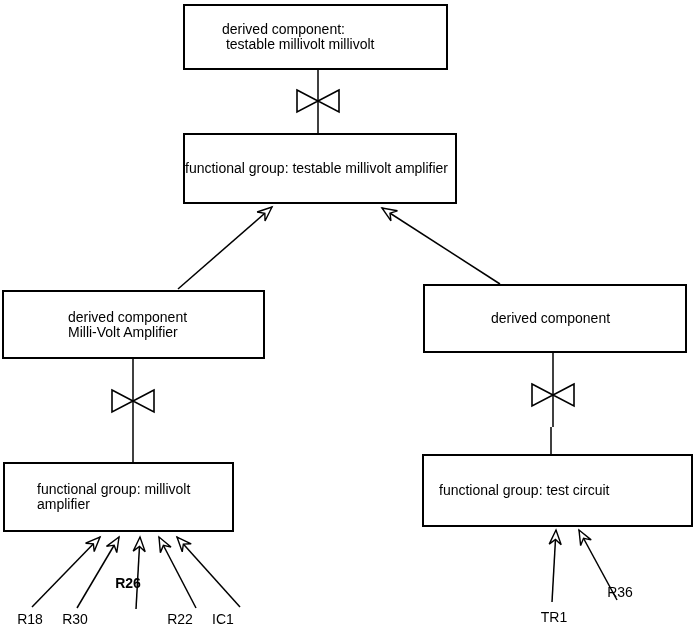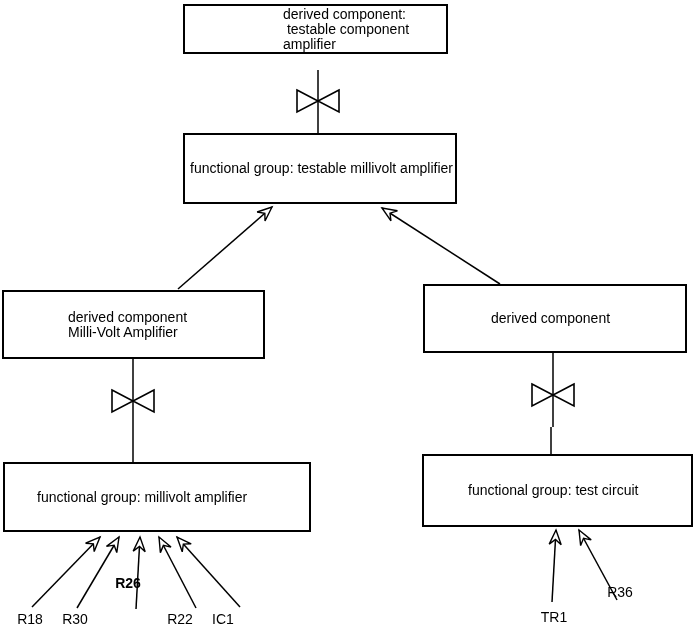--- a/index.html
+++ b/index.html
@@ -31,26 +31,26 @@
     background: #ffffff;
     box-sizing: border-box;
     display: flex;
     flex-direction: column;
     justify-content: center;
     font-size: 14px;
     line-height: 15px;
     white-space: pre-wrap;
   }
   .node span { display: block; }
-  #box-derived-testable { left: 183px; top: 4px;   width: 265px; height: 50px; padding-left: 98px; }
-  #box-fg-testable      { left: 183px; top: 133px; width: 274px; height: 71px; padding-left: 5px;  }
+  #box-derived-testable { left: 183px; top: 4px;   width: 265px; height: 66px; padding-left: 37px; }
+  #box-fg-testable      { left: 183px; top: 133px; width: 274px; height: 71px;  }
   #box-derived-mva      { left: 2px;   top: 290px; width: 263px; height: 69px; padding-left: 64px; }
   #box-derived-test     { left: 423px; top: 284px; width: 264px; height: 69px; padding-left: 66px; }
-  #box-fg-mva           { left: 3px;   top: 462px; width: 308px; height: 70px; padding-left: 32px; }
-  #box-fg-test          { left: 422px; top: 454px; width: 271px; height: 73px; padding-left: 44px; }
+  #box-fg-mva           { left: 3px;   top: 462px; width: 231px; height: 70px; padding-left: 32px; }
+  #box-fg-test          { left: 422px; top: 454px; width: 271px; height: 73px; padding-left: 15px; }
   .comp-label {
     position: absolute;
     font-size: 14px;
     transform: translateX(-50%);
     white-space: nowrap;
   }
   #lbl-r18 { left: 30px;  top: 611px; text-align: right; }
   #lbl-r30 { left: 75px;  top: 611px; }
   #lbl-r26 { left: 128px; top: 575px; font-weight: bold; }
   #lbl-r22 { left: 180px; top: 611px; }
@@ -97,21 +97,21 @@
     <line x1="136" y1="609" x2="140" y2="537" marker-end="url(#arrowhead)"></line>
     <line x1="196" y1="608" x2="159" y2="537" marker-end="url(#arrowhead)"></line>
     <line x1="240" y1="607" x2="177" y2="537" marker-end="url(#arrowhead)"></line>
 
     <line x1="552" y1="602" x2="556" y2="530" marker-end="url(#arrowhead)"></line>
     <line x1="617" y1="600" x2="579" y2="530" marker-end="url(#arrowhead)"></line>
   </svg>
 
   <div class="node" id="box-derived-testable">
     <span>derived component:</span>
-    <span> testable component amplifier</span>
+    <span> testable millivolt millivolt</span>
   </div>
 
   <div class="node" id="box-fg-testable">
     <span>functional group: testable millivolt amplifier</span>
   </div>
 
   <div class="node" id="box-derived-mva">
     <span>derived component</span>
     <span>Milli-Volt Amplifier</span>
   </div>

